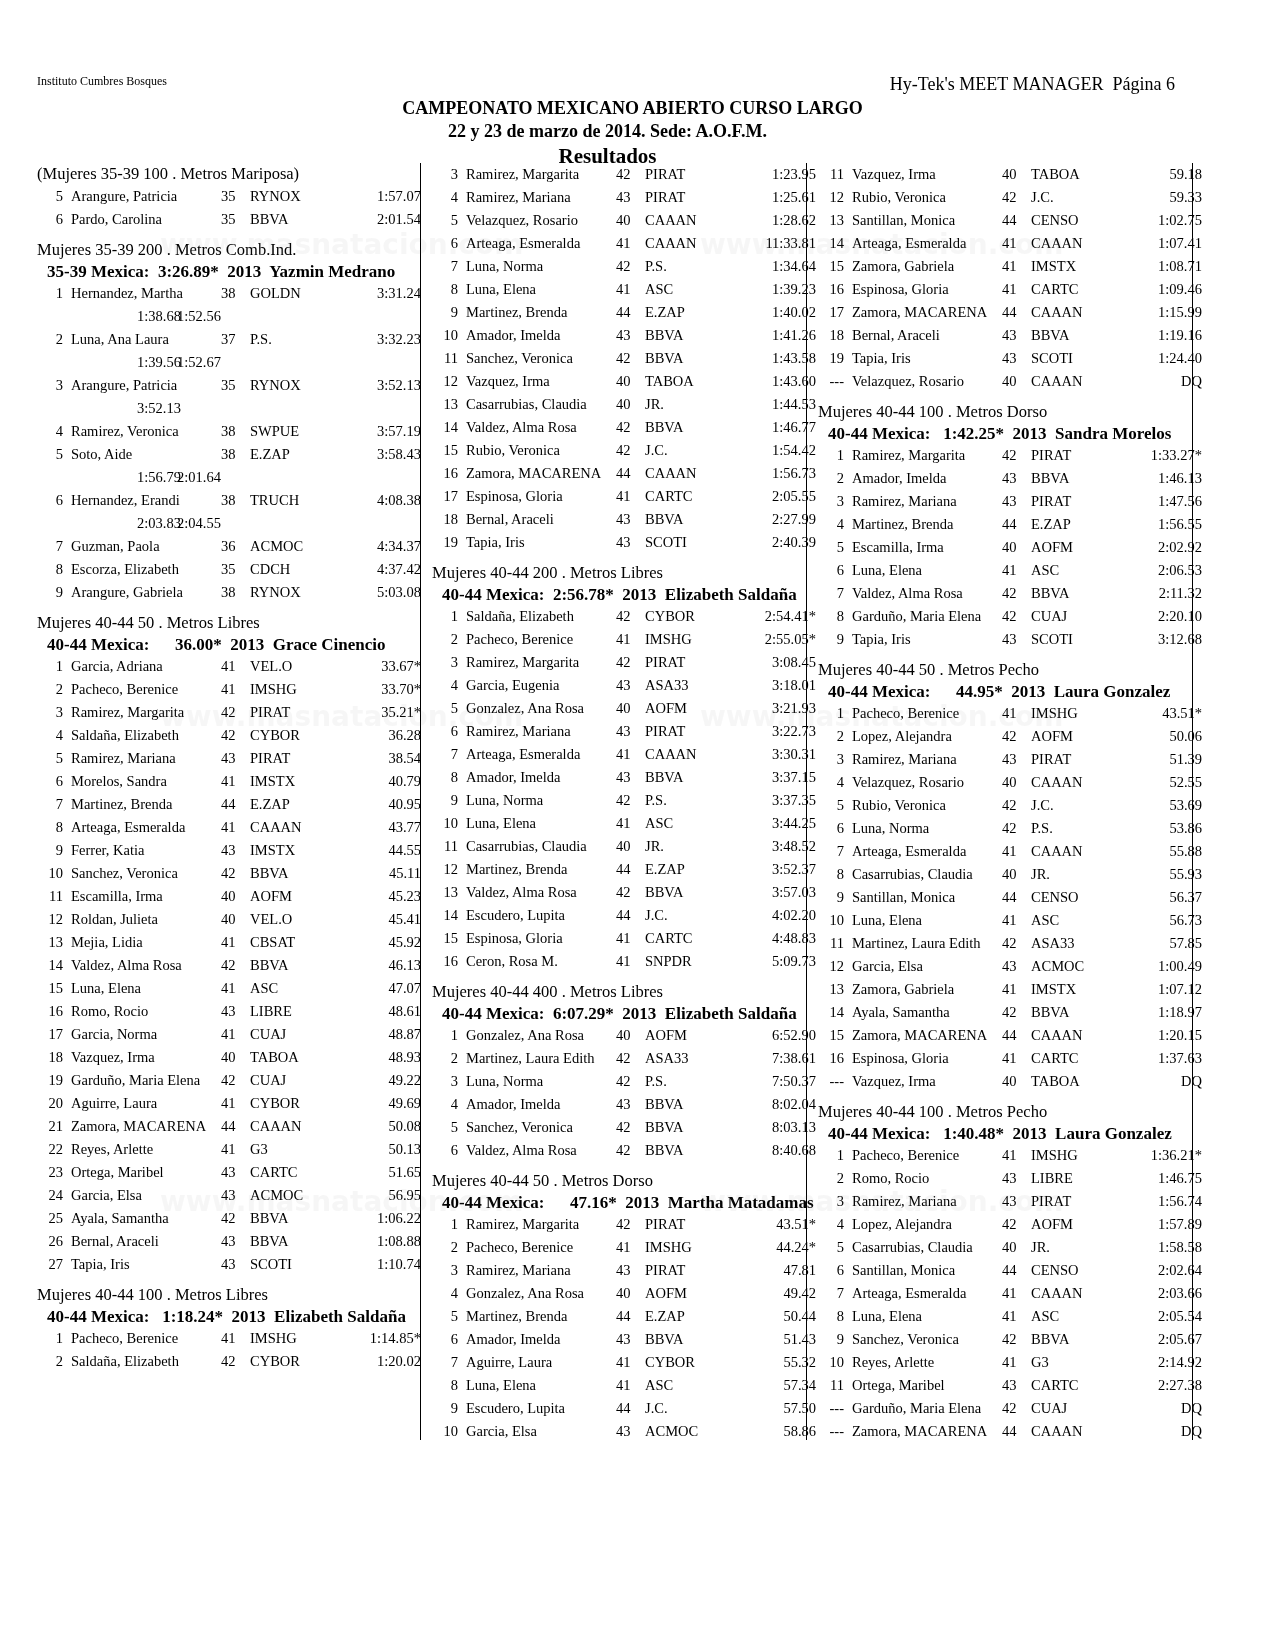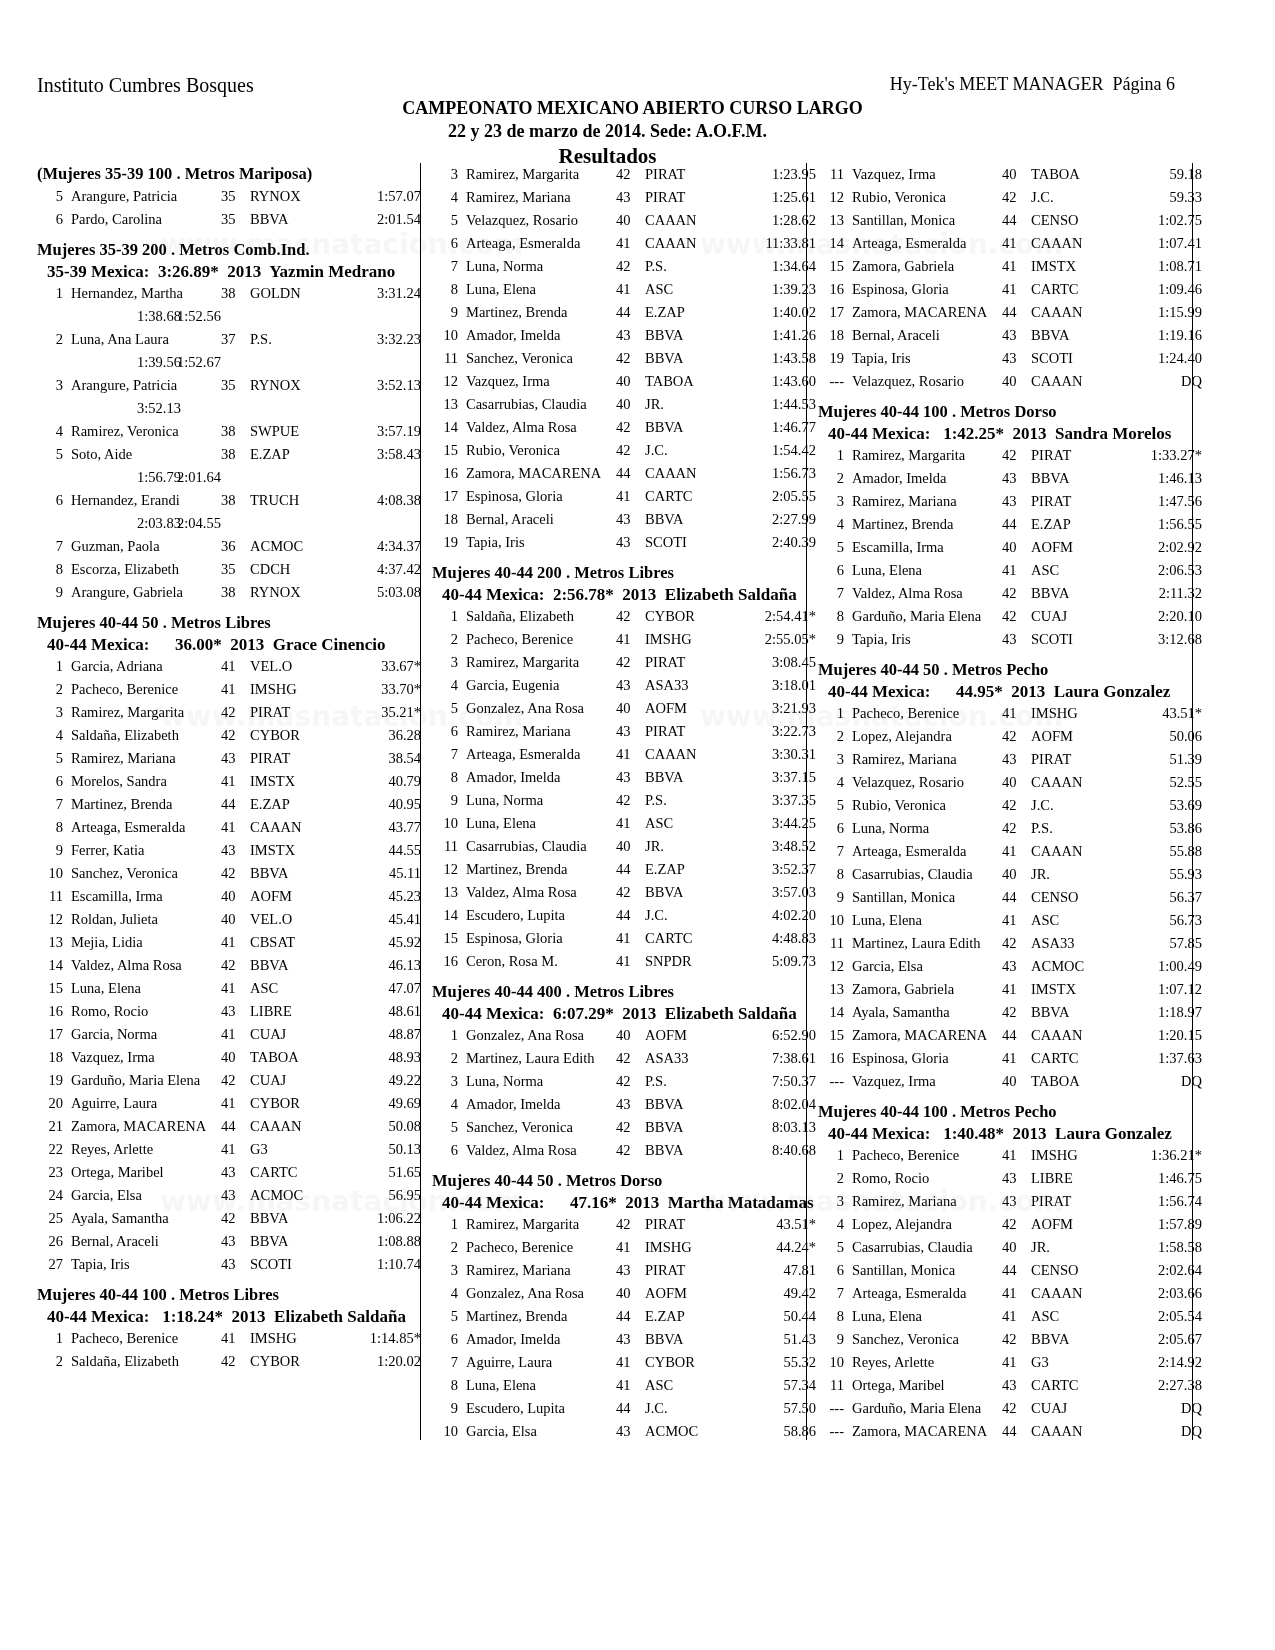--- a/index.html
+++ b/index.html
@@ -1,29 +1,29 @@
 <!DOCTYPE html>
 <html><head>
 <meta charset="utf-8">
 <style>
   html, body { margin:0; padding:0; background:#ffffff; }
   body { width:1275px; height:1650px; position:relative; font-family:"Liberation Serif","DejaVu Serif",serif; color:#000; overflow:hidden; }
-  .hdr-left { position:absolute; left:37px; top:74px; font-size:20px; }
+  .hdr-left { position:absolute; left:37px; top:74px; font-size:12px; }
   .hdr-right { position:absolute; right:100px; top:74px; font-size:18px; white-space:pre; }
   .title { position:absolute; left:0; width:100%; text-align:center; font-weight:bold; }
   .t1 { top:98px; font-size:18px; left:-5px; }
   .t2 { top:121px; font-size:18px; left:-30px; }
   .t3 { top:144px; font-size:21px; left:-30px; }
   .col { position:absolute; top:163px; width:380px; }
   .col.c1 { left:37px; }
   .col.c2 { left:432px; }
   .col.c3 { left:818px; }
   .vline { position:absolute; width:1px; background:#000; top:163px; }
   .event { margin:0; }
-  .ev-title { font-weight:bold; font-size:16.5px; height:22px; line-height:22px; margin-top:8px; white-space:nowrap; }
+  .ev-title { font-weight:normal; font-size:16.5px; height:22px; line-height:22px; margin-top:8px; white-space:nowrap; }
   .ev-title.first { margin-top:0; }
   .record { font-weight:bold; font-size:17px; height:21px; line-height:21px; padding-left:10px; white-space:pre; }
   .row { height:23px; line-height:23px; font-size:14.5px; position:relative; white-space:nowrap; }
   .row span { position:absolute; top:0; }
   .pl { left:0; width:26px; text-align:right; }
   .nm { left:34px; width:143px; overflow:hidden; }
   .ag { left:184px; }
   .tm { left:213px; }
   .tt { right:-4px; text-align:right; }
   .splits { height:23px; line-height:23px; font-size:14.5px; position:relative; }

